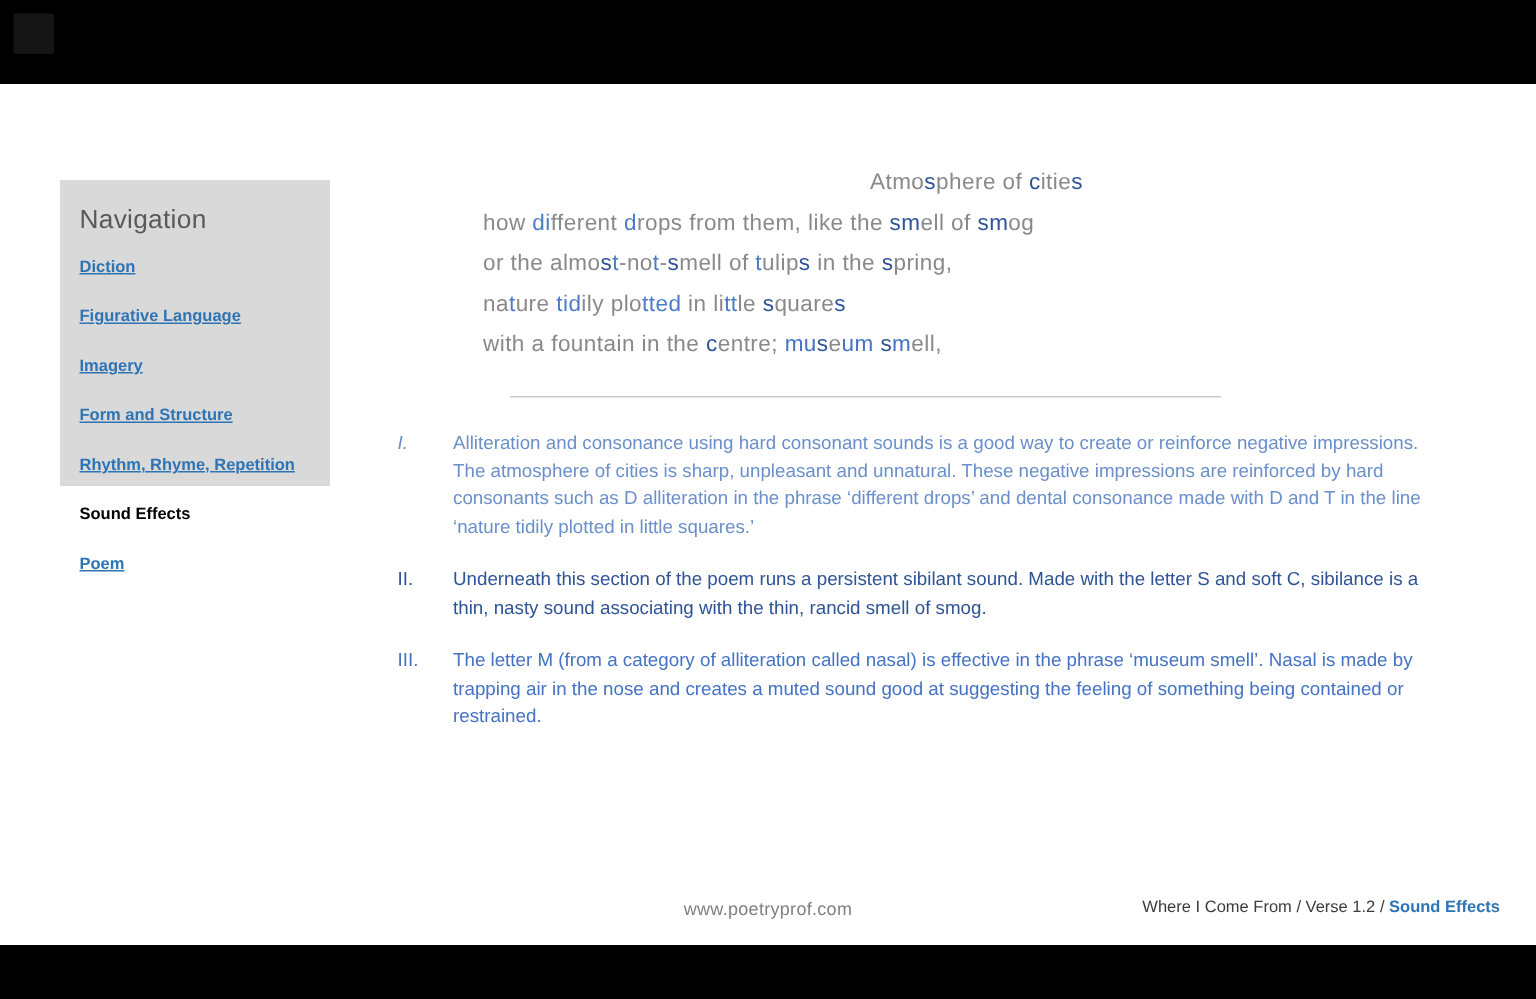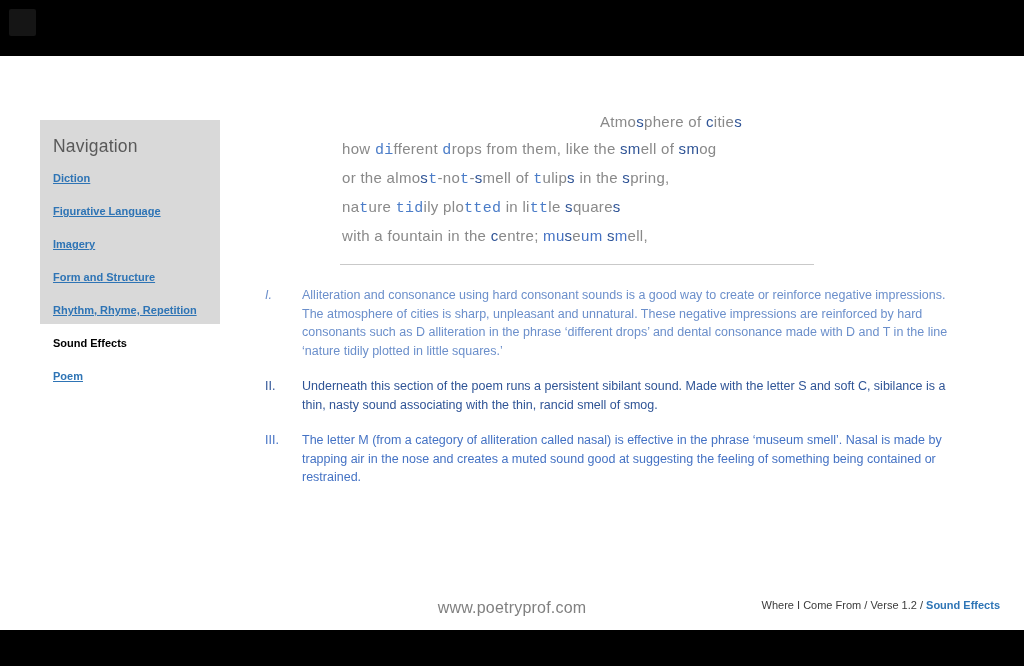--- a/index.html
+++ b/index.html
@@ -26,25 +26,25 @@
   }
   .nav-title{font-size:17.5px; color:#595959; letter-spacing:.2px; margin-bottom:15px;}
   .nav-item{
     display:block; font-size:11px; font-weight:700; color:var(--link);
     text-decoration:underline; margin-bottom:21px; cursor:pointer;
   }
   .nav-item.current{color:#000; text-decoration:none; cursor:default;}
 
   
   .poem{
-    position:absolute; left:342px; top:52px; width:480px;
+    position:absolute; left:322px; top:52px; width:480px;
     font-size:15px; line-height:27px; letter-spacing:.3px; color:var(--base);
   }
   .poem-line.indent{padding-left:258px;}
-  .seg-hard{color:var(--hard);font-family:Liberation Mono, monospace;}
+  .seg-hard{color:var(--hard);}
   .seg-sib{color:var(--sib);}
   .seg-nasal{color:var(--nasal);}
   .poem-divider{
     position:absolute; left:340px; top:208px; width:474px; height:0;
     border-top:1px solid #c9c9c9;
   }
 
   
   .annotations{position:absolute; left:265px; top:230px; width:697px;}
   .annotation{display:flex; font-size:12.5px; line-height:18.5px; margin-bottom:17px;}
@@ -52,21 +52,21 @@
   .annotation .body{flex:1;}
   .annotation.par1{color:var(--par1);}
   .annotation.par1 .numeral{font-style:italic;}
   .annotation.par2{color:var(--par2);}
   .annotation.par3{color:var(--par3);}
   .it{}
 
   
   .footer-url{
     position:absolute; left:0; top:543px; width:1024px; text-align:center;
-    font-size:16px; color:#808080; letter-spacing:.2px;
+    font-size:12px; color:#808080; letter-spacing:.2px;
   }
   .footer-breadcrumb{
     position:absolute; right:24px; top:543px; font-size:11px; color:#3b3b3b;
   }
   .footer-breadcrumb .section{color:var(--accent); font-weight:700;}
 </style>
 </head>
 <body>
 
 <div class="top-bar">

